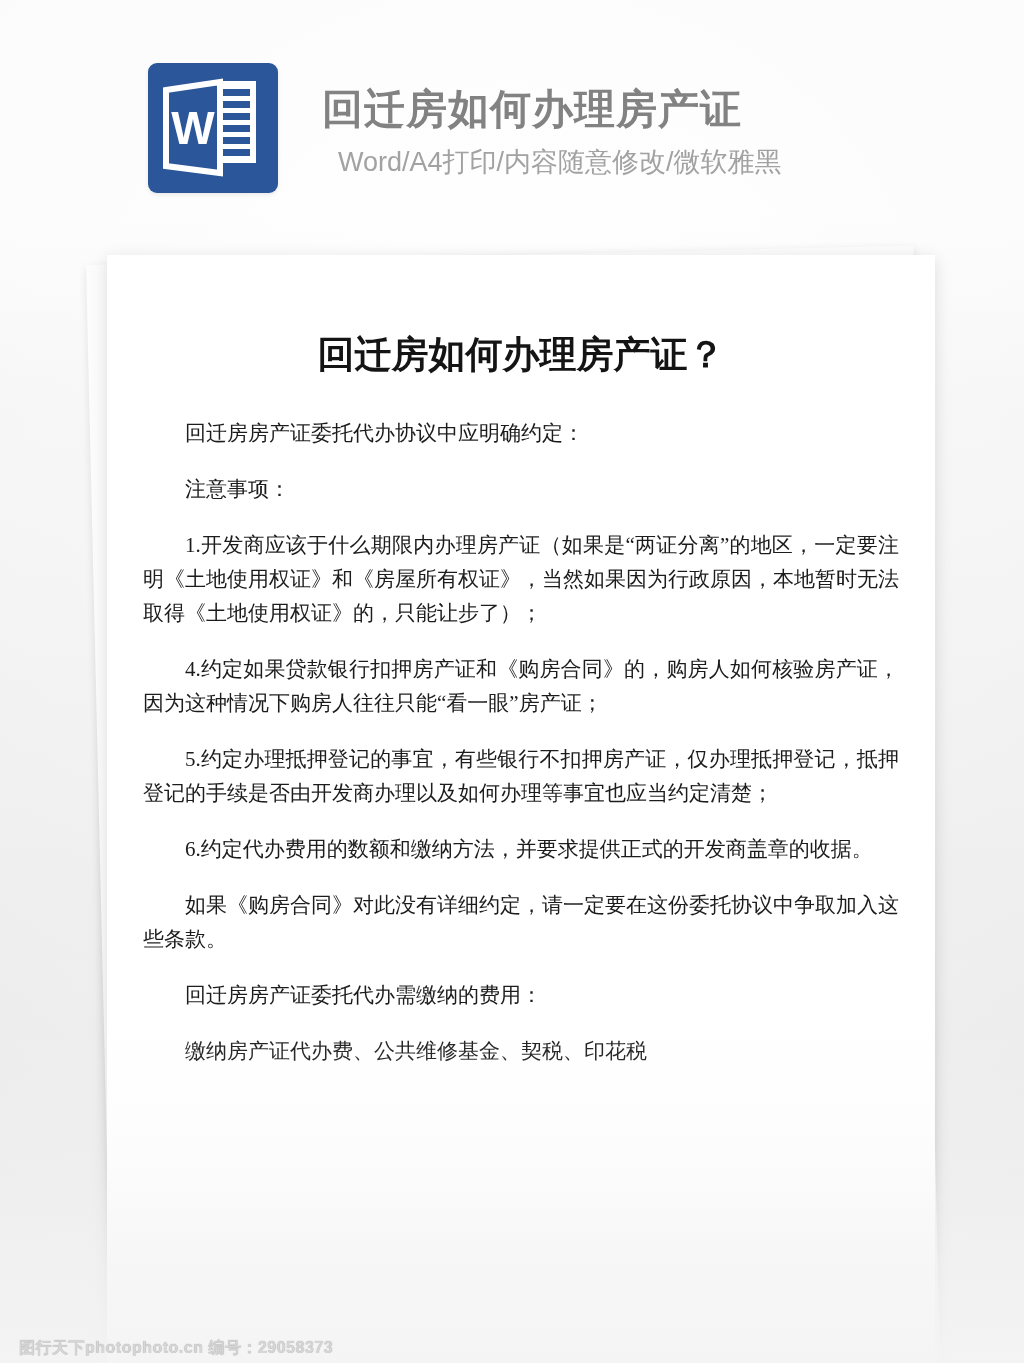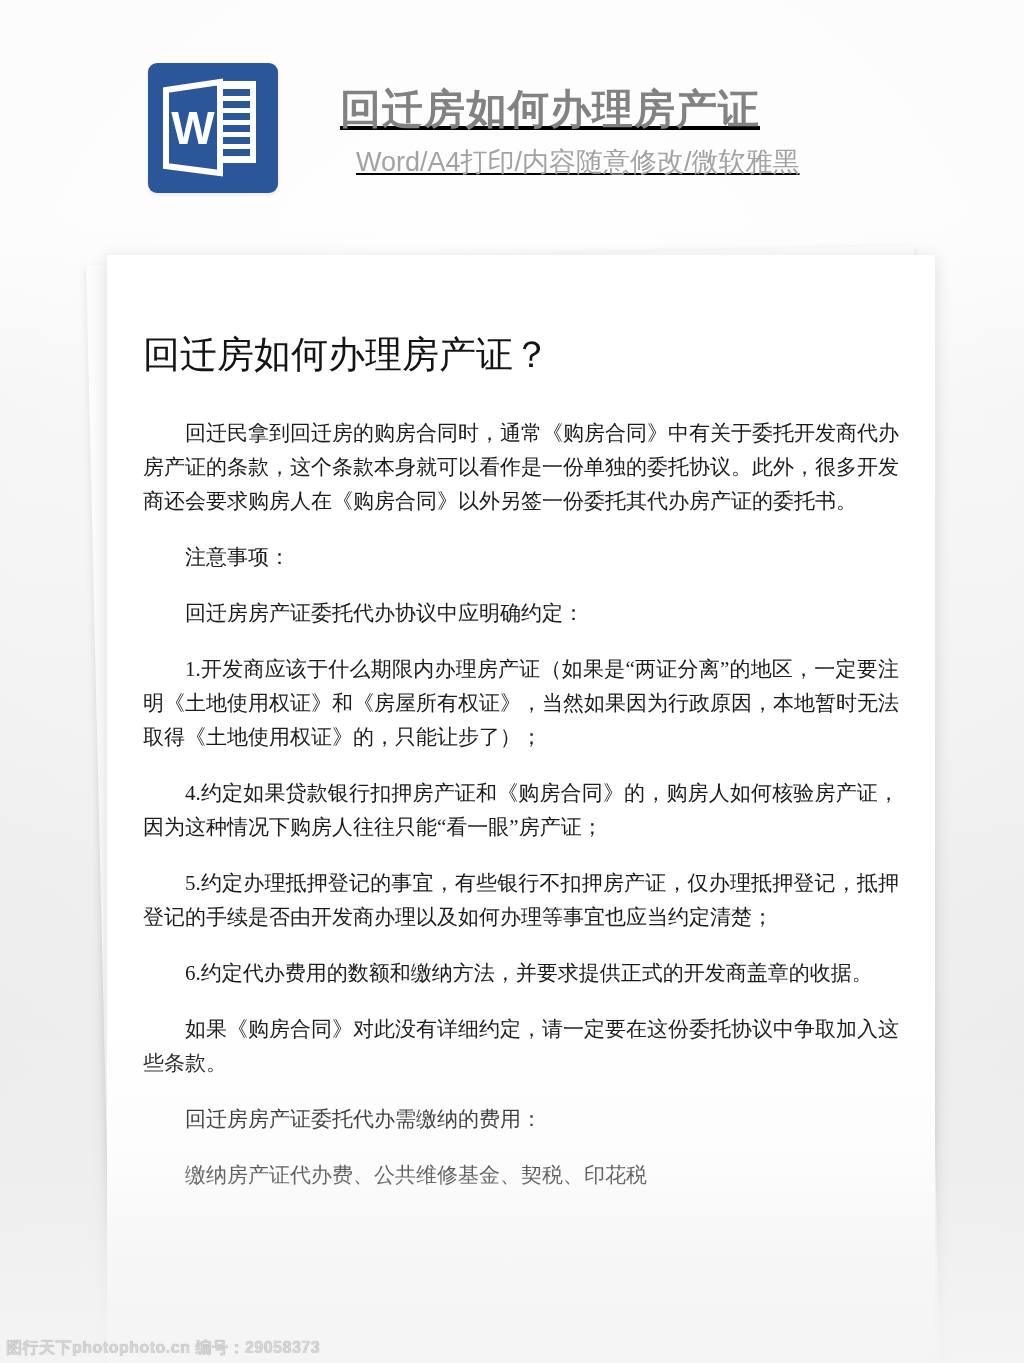--- a/index.html
+++ b/index.html
@@ -18,21 +18,21 @@
 
   
   .header { position: absolute; left: 0; top: 0; width: 100%; height: 230px; }
   .word-icon {
     position: absolute; left: 148px; top: 63px;
     width: 130px; height: 130px;
     background: #2b579a; border-radius: 9px;
     box-shadow: 0 2px 4px rgba(0,0,0,0.08);
   }
   .word-icon svg { display: block; width: 130px; height: 130px; }
-  .head-text { position: absolute; left: 340px; top: 84px; text-decoration: underline; }
+  .head-text { position: absolute; left: 322px; top: 84px; }
   .head-title {
     margin: 0; font-size: 41px; line-height: 50px; font-weight: bold;
     color: #828282; letter-spacing: 1px; white-space: nowrap;
   }
   .head-subtitle {
     margin: 12px 0 0 16px; font-size: 27px; line-height: 32px;
     color: #a2a2a2; white-space: nowrap;
   }
 
   
@@ -46,23 +46,23 @@
     transform: translateX(-7px) rotate(-1.35deg);
     box-shadow: 0 3px 9px rgba(0,0,0,0.10);
   }
   .paper.front {
     box-shadow: 0 4px 16px rgba(0,0,0,0.13);
     padding: 75px 36px 0 36px;
     box-sizing: border-box;
   }
   .doc-title {
     margin: 0 0 36px 0;
-    text-align: left;
+    text-align: center;
     font-family: "Liberation Serif", "DejaVu Serif", serif;
-    font-size: 37px; line-height: 50px; font-weight: 400;
+    font-size: 37px; line-height: 50px; font-weight: 700;
     color: #141414;
   }
   .doc-body p {
     margin: 0 0 22px 0;
     font-family: "Liberation Serif", "DejaVu Serif", serif;
     font-size: 21px; line-height: 34px;
     color: #1c1c1c;
     text-align: justify;
     text-indent: 2em;
   }
@@ -74,21 +74,21 @@
       rgba(243,243,243,0) 0%,
       rgba(243,243,243,0.22) 38%,
       rgba(243,243,243,0.72) 72%,
       rgba(244,244,244,0.96) 100%);
     pointer-events: none;
     z-index: 5;
   }
 
   
   .watermark {
-    position: absolute; left: 6px; bottom: 4px;
+    position: absolute; left: 19px; bottom: 4px;
     z-index: 10;
     font-size: 16px; font-weight: bold; letter-spacing: 0.5px;
     color: #d6d6d6;
     text-shadow: 0 0 1px #8f8f8f, 0 1px 1px #ffffff;
     white-space: nowrap;
     text-align: center;
   }
 </style>
 </head>
 <body>
@@ -117,23 +117,22 @@
       <h1 class="head-title">回迁房如何办理房产证</h1>
       <p class="head-subtitle">Word/A4打印/内容随意修改/微软雅黑</p>
     </div>
   </div>
 
   <div class="paper-stack">
     <div class="paper back"></div>
     <div class="paper front">
       <h2 class="doc-title">回迁房如何办理房产证？</h2>
       <div class="doc-body">
-          <p>回迁民拿到回迁房的购房合同时，通常《购房合同》中有关于委托开发商代办房产证的条款，这个条款本身就可以看作是一份单独的委托协议。此外，很多开发商还会要求购房人在《购房合同》以外另签一份委托其代办房产证的委托书。</p>
+          <p>回迁房房产证委托代办协议中应明确约定：</p>
           <p>注意事项：</p>
-          <p>回迁房房产证委托代办协议中应明确约定：</p>
           <p>1.开发商应该于什么期限内办理房产证（如果是“两证分离”的地区，一定要注明《土地使用权证》和《房屋所有权证》，当然如果因为行政原因，本地暂时无法取得《土地使用权证》的，只能让步了）；</p>
           <p>4.约定如果贷款银行扣押房产证和《购房合同》的，购房人如何核验房产证，因为这种情况下购房人往往只能“看一眼”房产证；</p>
           <p>5.约定办理抵押登记的事宜，有些银行不扣押房产证，仅办理抵押登记，抵押登记的手续是否由开发商办理以及如何办理等事宜也应当约定清楚；</p>
           <p>6.约定代办费用的数额和缴纳方法，并要求提供正式的开发商盖章的收据。</p>
           <p>如果《购房合同》对此没有详细约定，请一定要在这份委托协议中争取加入这些条款。</p>
           <p>回迁房房产证委托代办需缴纳的费用：</p>
           <p>缴纳房产证代办费、公共维修基金、契税、印花税</p>
         </div>
     </div>
   </div>

